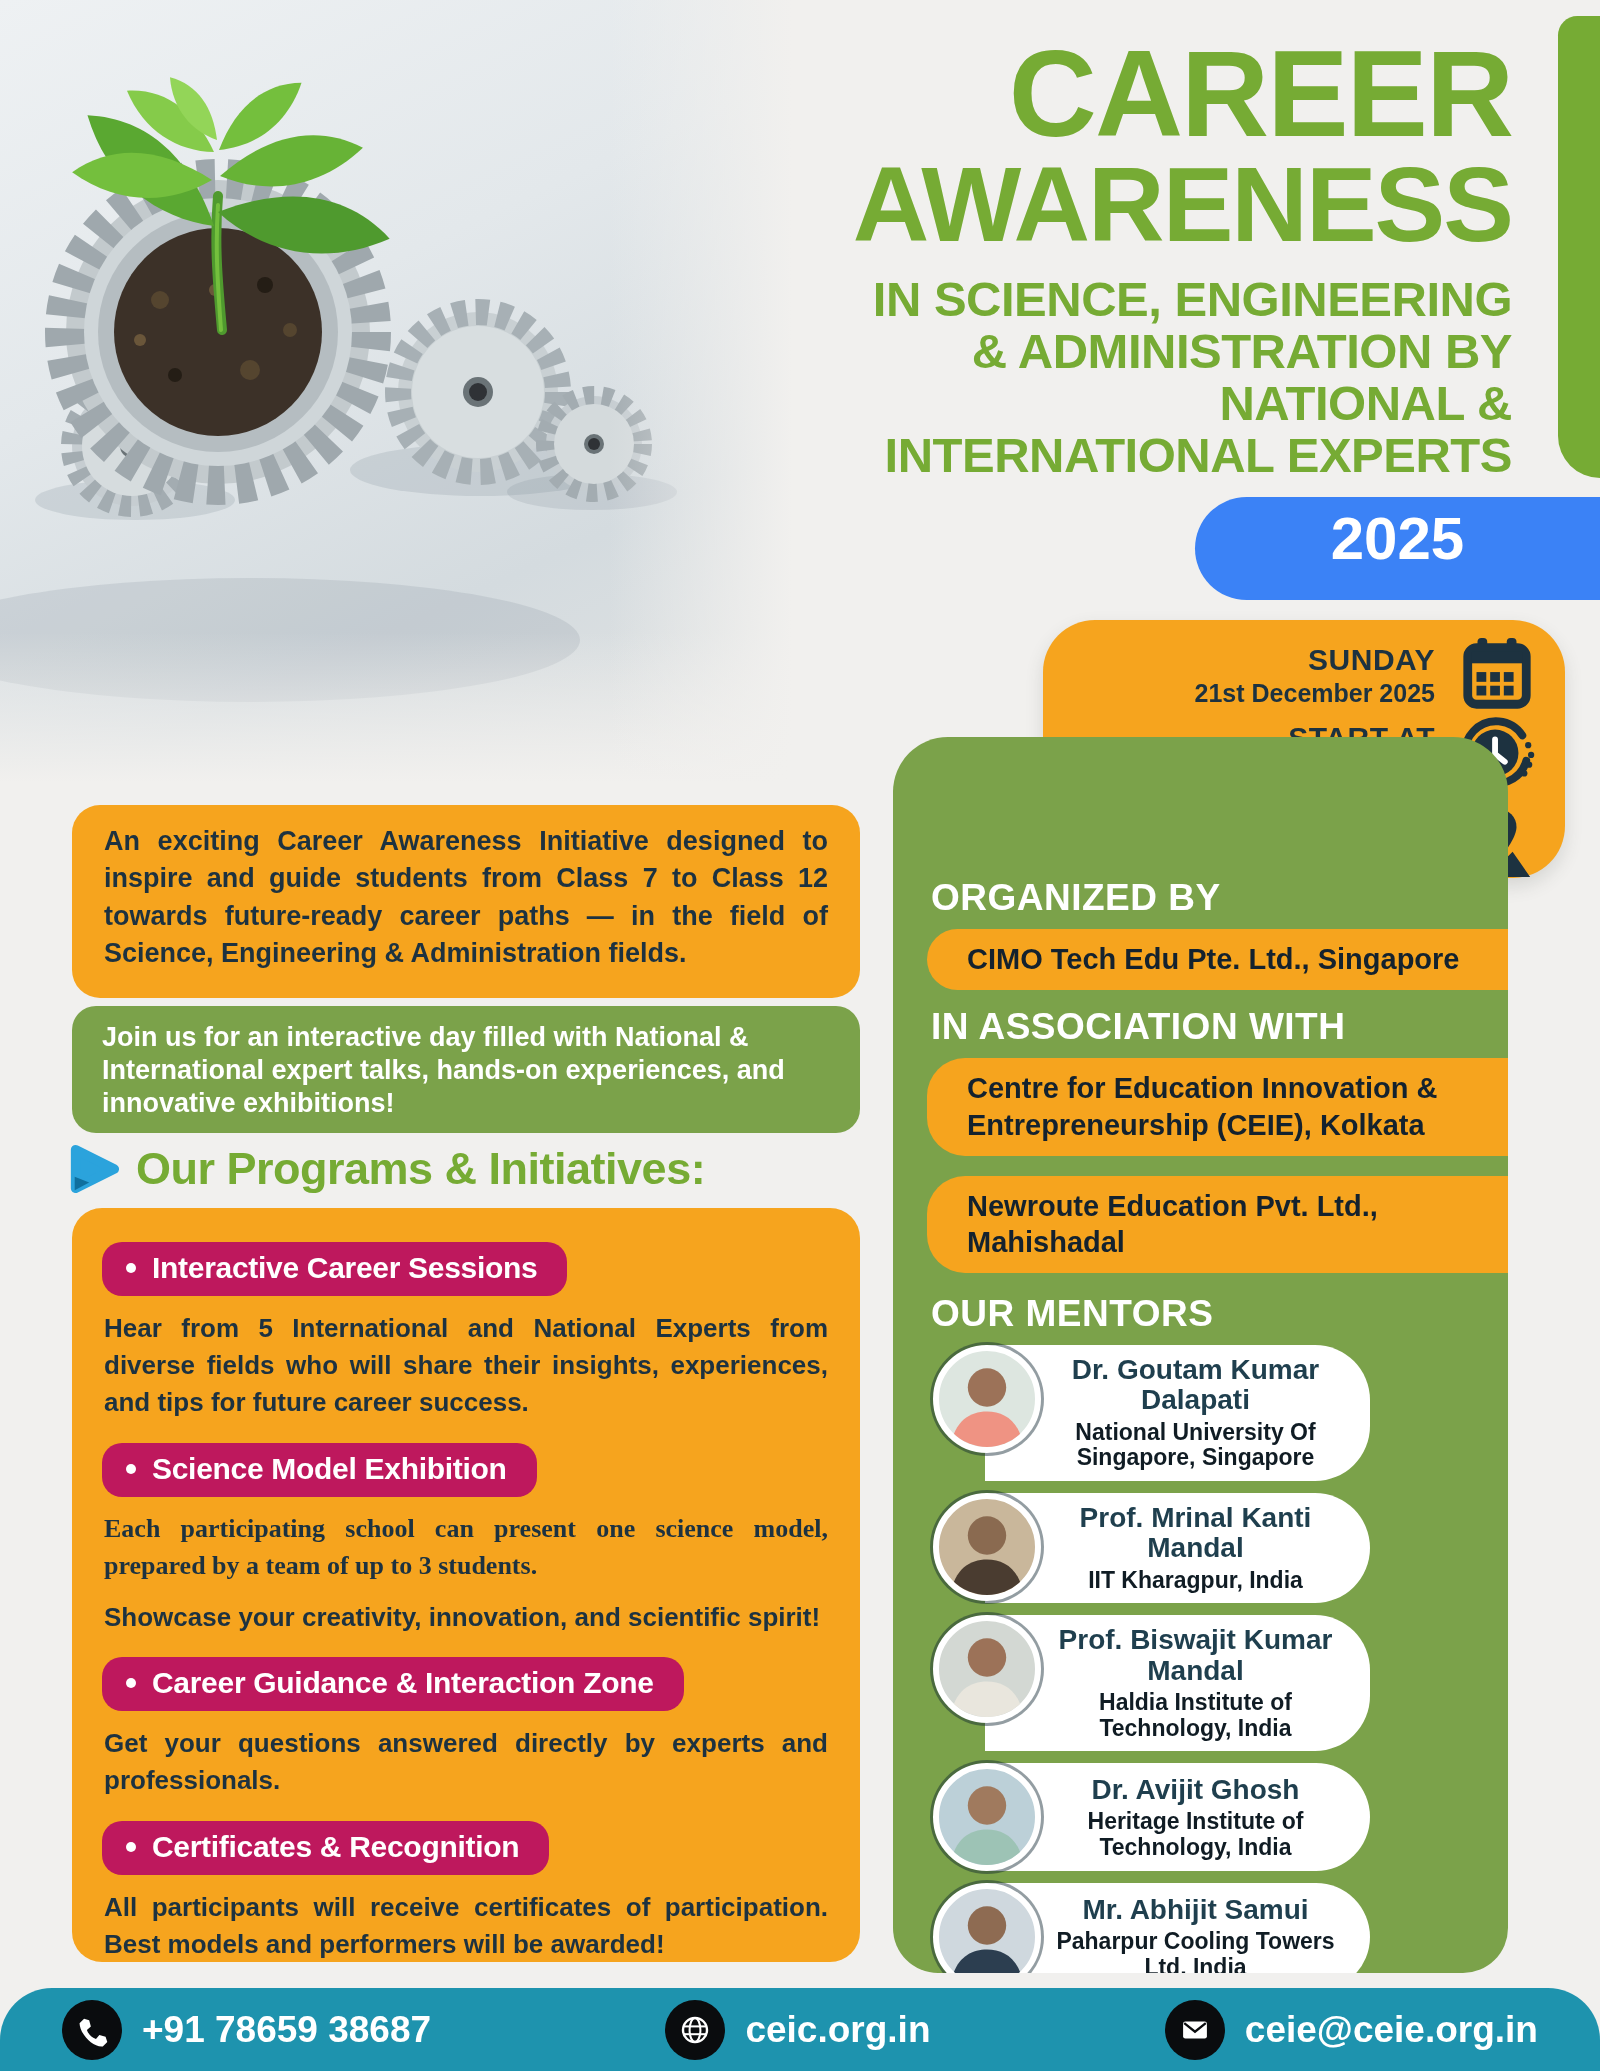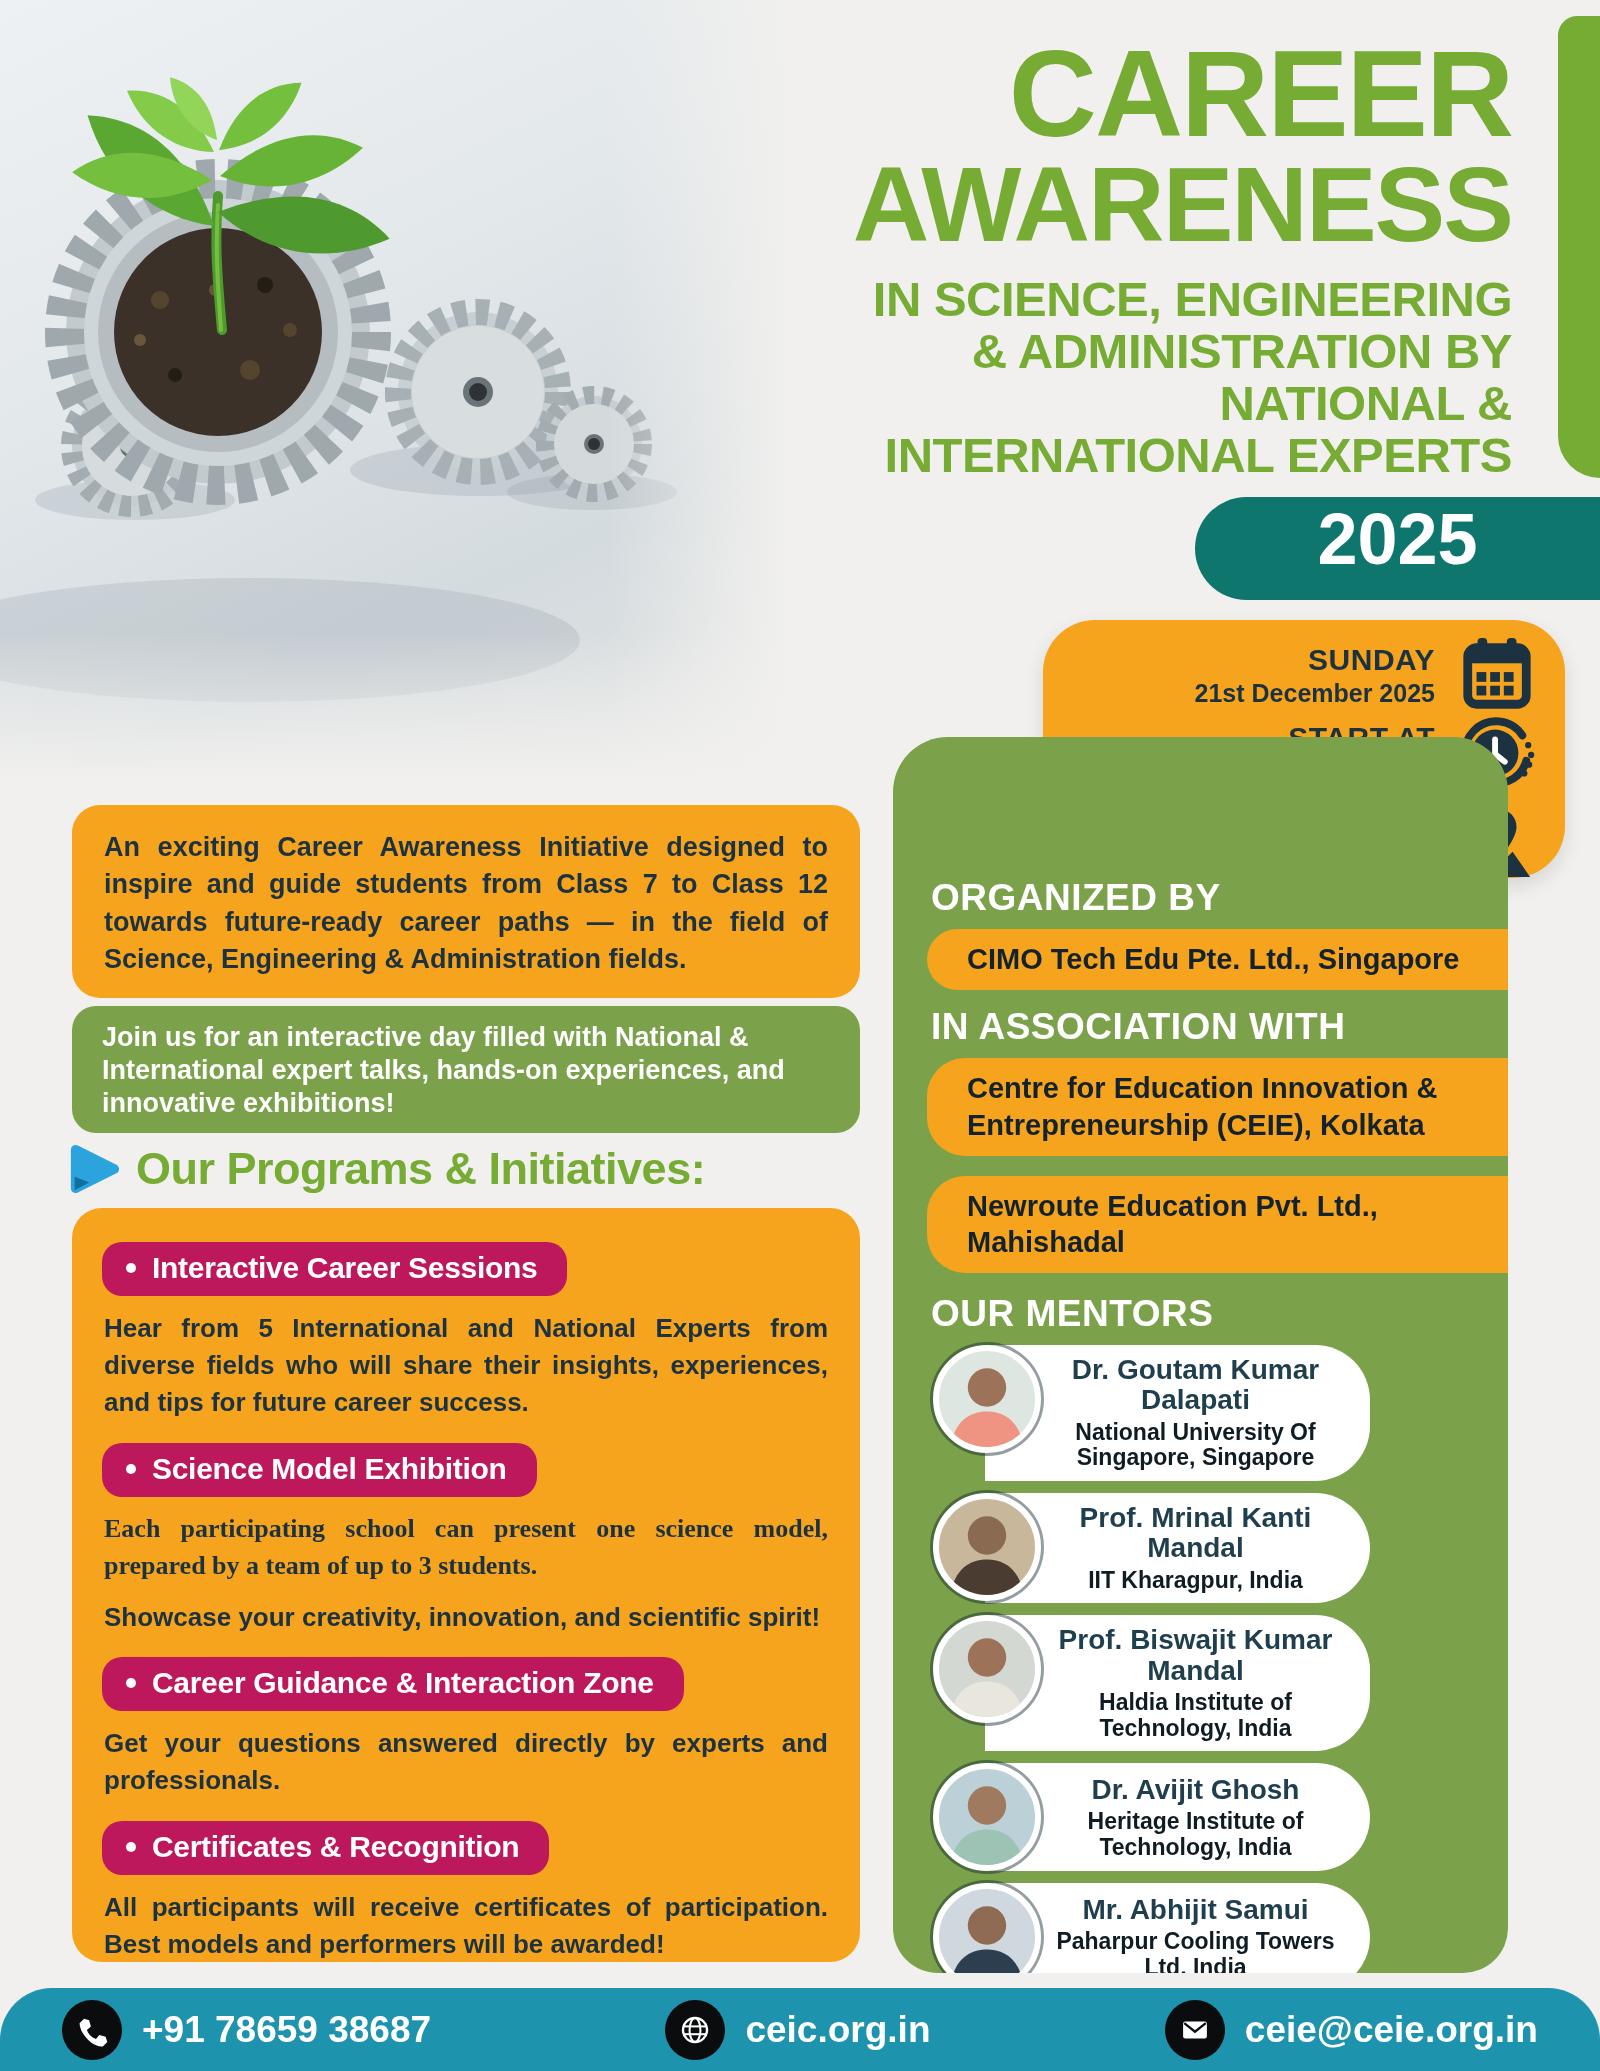--- a/index.html
+++ b/index.html
@@ -27,42 +27,42 @@
     position:absolute; right:0; top:16px; width:42px; height:462px;
     background:#76ab34; border-radius:22px 0 0 48px;
   }
   .title-block { position:absolute; right:88px; top:38px; text-align:right; color:#76ab34; }
   .title-l1 { font-size:122px; font-weight:800; line-height:.92; letter-spacing:-2px; }
   .title-l2 { font-size:106px; font-weight:800; line-height:1.02; letter-spacing:-2px; }
   .subtitle { margin-top:16px; font-size:49px; font-weight:800; line-height:1.06; letter-spacing:-.5px; }
 
   .year-band {
     position:absolute; left:1195px; right:0; top:497px; height:103px;
-    background:#0f766e; border-radius:52px 0 0 52px; color:#fff;
+    background:#3b82f6; border-radius:52px 0 0 52px; color:#fff;
     display:flex; align-items:center; justify-content:center;
-    font-size:72px; font-weight:800; padding-bottom:20px;
+    font-size:60px; font-weight:800; padding-bottom:20px;
   }
 
   
   .event-card {
     position:absolute; left:1043px; top:620px; width:522px; height:258px;
     background:#f6a41e; border-radius:52px; padding:16px 26px 18px 22px;
     display:flex; flex-direction:column; justify-content:space-between;
     box-shadow:0 8px 18px rgba(60,70,60,.15);
   }
   .ev-row { display:flex; align-items:center; justify-content:flex-end; gap:20px; }
   .ev-text { text-align:right; color:#1d3240; }
   .ev-main { font-size:30px; font-weight:800; letter-spacing:.5px; }
   .ev-sub  { font-size:25px; font-weight:700; margin-top:2px; }
   .ev-icon { width:84px; flex:0 0 84px; display:flex; justify-content:center; }
 
   
   .intro-box {
     position:absolute; left:72px; top:805px; width:788px; height:193px;
-    background:#f6a41e; border-radius:28px; padding:24px 32px;
+    background:#f6a41e; border-radius:28px; padding:18px 32px;
     color:#1d3240; font-weight:700; font-size:27px; line-height:1.38; text-align:justify;
   }
   .join-box {
     position:absolute; left:72px; top:1006px; width:788px; height:127px;
     background:#7ba24a; border-radius:24px; padding:15px 30px;
     color:#fff; font-weight:700; font-size:27px; line-height:1.22;
   }
   .prog-heading { position:absolute; left:66px; top:1142px; display:flex; align-items:center; gap:14px; }
   .prog-heading .ph-text { color:#76ab34; font-size:45px; font-weight:800; letter-spacing:-.5px; }
 

